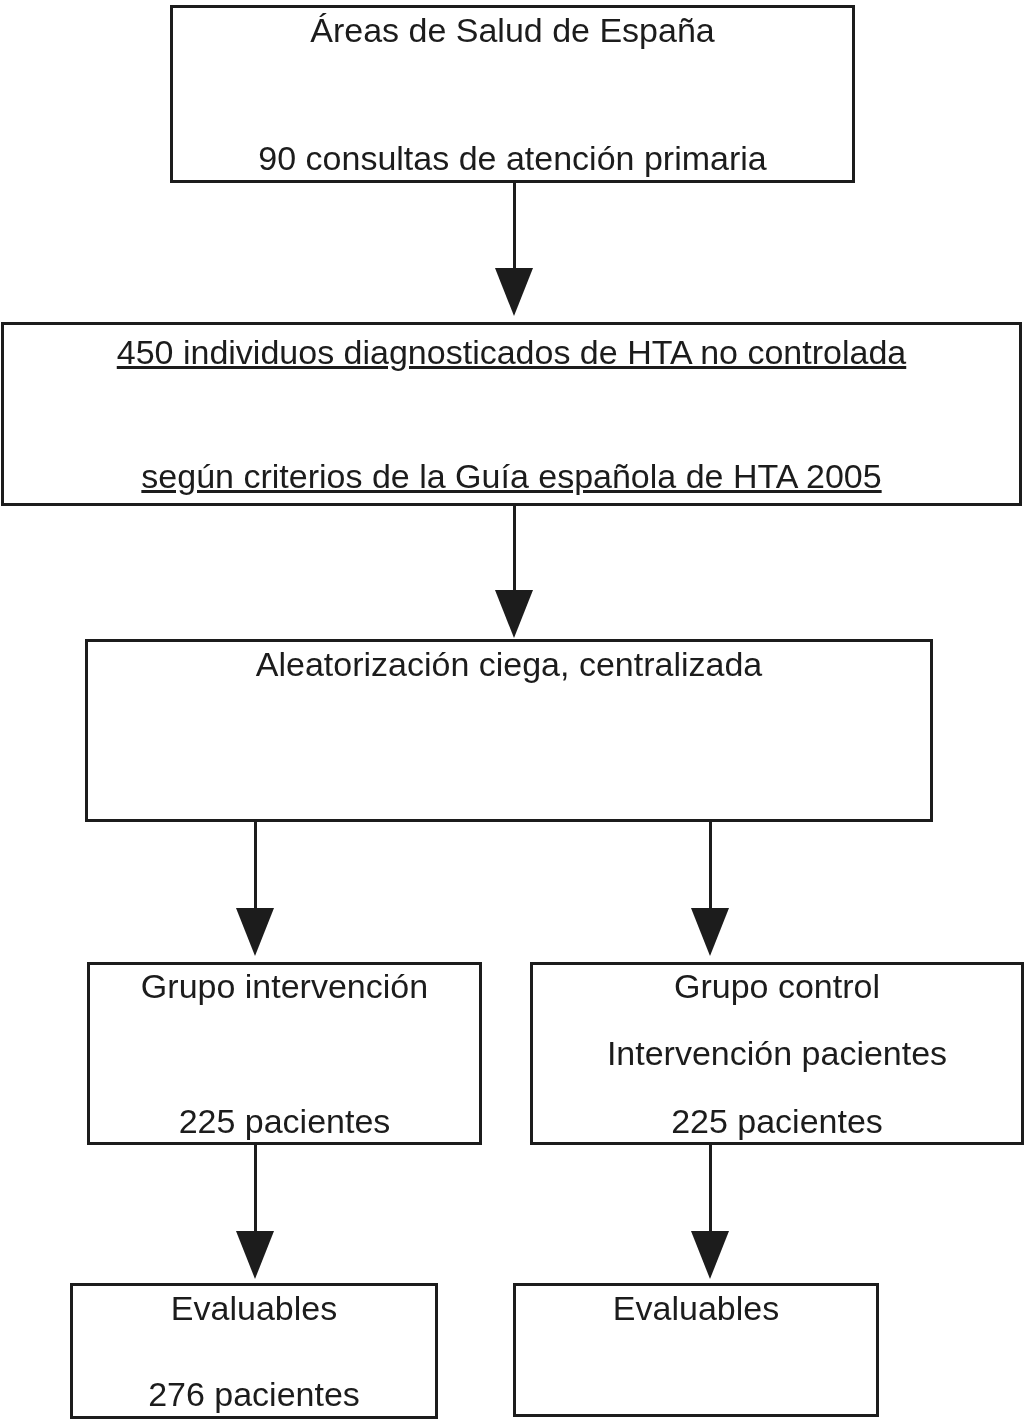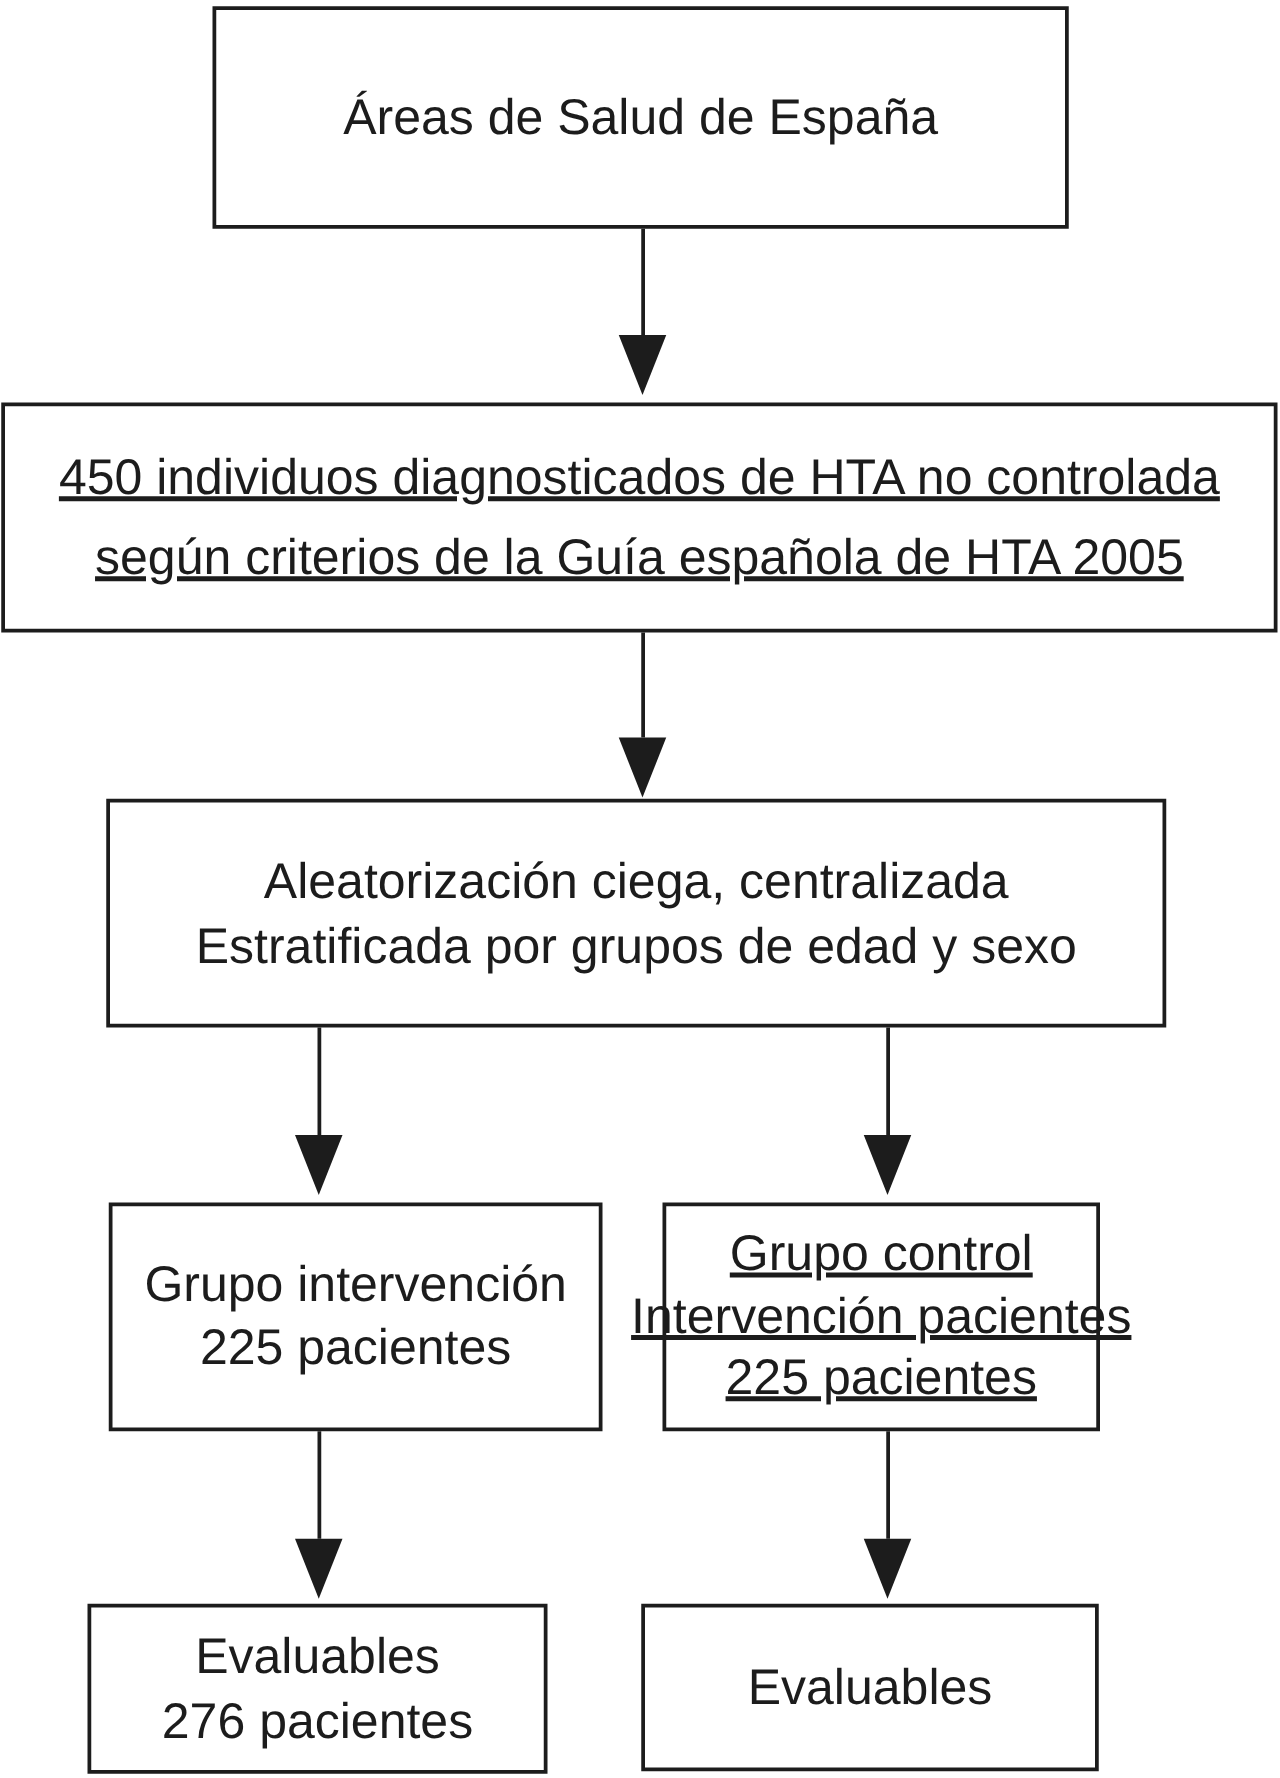--- a/index.html
+++ b/index.html
@@ -16,34 +16,34 @@
     color: #1c1c1c;
     overflow: hidden;
   }
   .node {
     position: absolute;
     box-sizing: border-box;
     border: 3px solid #1c1c1c;
     background: #ffffff;
     display: flex;
     flex-direction: column;
-    justify-content: center;
+    justify-content: space-between;
     align-items: center;
     text-align: center;
-    font-size: 40px;
+    font-size: 34px;
     line-height: 1.3;
   }
   .node .line { display: block; white-space: nowrap; }
 
   
   #node-areas            { left: 170px; top: 5px;    width: 685px;  height: 178px; }
   #node-individuos       { left: 1px;   top: 322px;  width: 1021px; height: 184px; line-height: 1.6; text-decoration: underline; }
   #node-aleatorizacion   { left: 85px;  top: 639px;  width: 848px;  height: 183px; }
   #node-grupo-intervencion { left: 87px;  top: 962px; width: 395px; height: 183px; line-height: 1.24; }
-  #node-grupo-control      { left: 530px; top: 962px; width: 350px; height: 183px; line-height: 1.24; text-decoration: underline; }
+  #node-grupo-control      { left: 530px; top: 962px; width: 494px; height: 183px; line-height: 1.24; }
   #node-evaluables-intervencion { left: 70px;  top: 1283px; width: 368px; height: 136px; }
   #node-evaluables-control      { left: 513px; top: 1283px; width: 366px; height: 134px; }
 
   
   .arrow {
     position: absolute;
     width: 38px;
     display: flex;
     flex-direction: column;
     align-items: center;
@@ -66,40 +66,40 @@
   #arrow-4a { left: 236px; top: 1145px; } #arrow-4a .shaft { height: 86px; }
   #arrow-4b { left: 691px; top: 1145px; } #arrow-4b .shaft { height: 86px; }
 </style>
 </head>
 <body>
 
 <div class="canvas">
 
   <div class="node" id="node-areas">
     <span class="line">Áreas de Salud de España</span>
+    <span class="line">90 consultas de atención primaria</span>
   </div>
 
   <div class="arrow" id="arrow-1">
     <div class="shaft"></div>
     <div class="head"></div>
   </div>
 
   <div class="node" id="node-individuos">
     <span class="line">450 individuos diagnosticados de HTA no controlada</span>
     <span class="line">según criterios de la Guía española de HTA 2005</span>
   </div>
 
   <div class="arrow" id="arrow-2">
     <div class="shaft"></div>
     <div class="head"></div>
   </div>
 
   <div class="node" id="node-aleatorizacion">
     <span class="line">Aleatorización ciega, centralizada</span>
-    <span class="line">Estratificada por grupos de edad y sexo</span>
   </div>
 
   <div class="arrow" id="arrow-3a">
     <div class="shaft"></div>
     <div class="head"></div>
   </div>
   <div class="arrow" id="arrow-3b">
     <div class="shaft"></div>
     <div class="head"></div>
   </div>

